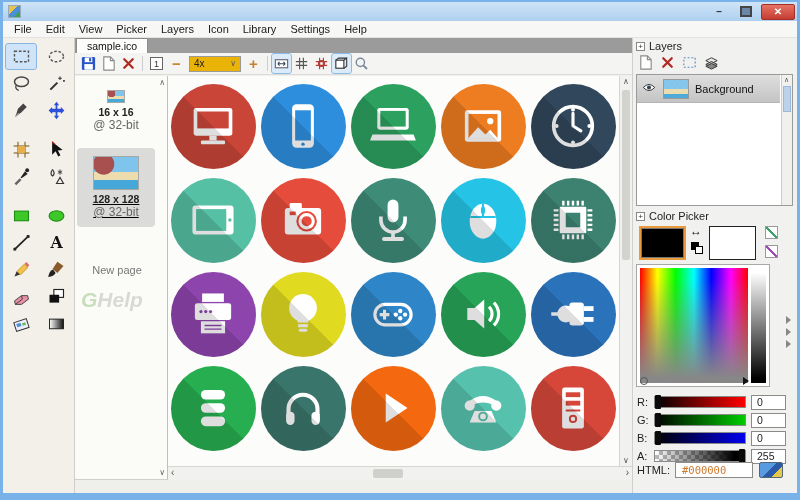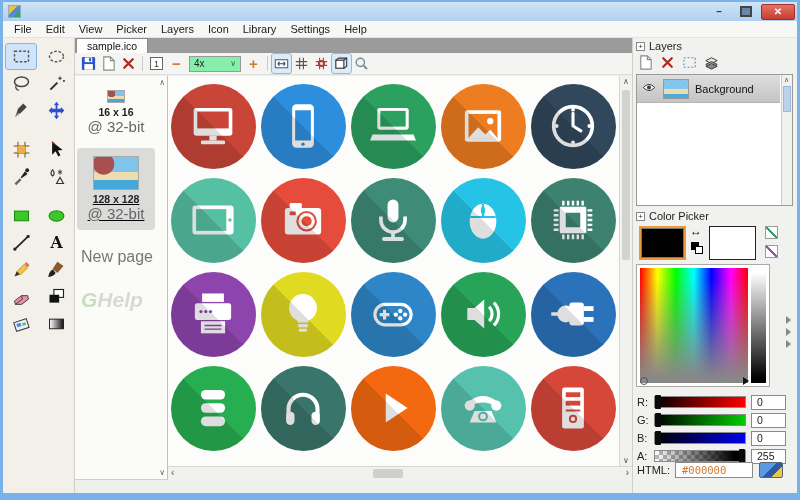--- a/index.html
+++ b/index.html
@@ -29,37 +29,37 @@
 .centercol{position:absolute;left:72px;top:36px;right:165px;bottom:0}
 .tabstrip{height:15px;background:#9b9b9b;display:flex;align-items:stretch;padding-left:1px}
 .tab{background:#fdfdfc;font-size:10.5px;color:#111;display:flex;align-items:center;padding:0 10px;border:1px solid #8b8b8b;border-bottom:none}
 .toolbar{height:22px;background:#f4f4f2;border-bottom:1px solid #dcdcd8;display:flex;align-items:center;gap:1px;padding-left:4px}
 .tb-btn{height:19px;min-width:19px;display:flex;align-items:center;justify-content:center;border-radius:2px}
 .tb-btn svg{width:17px;height:17px}
 .tb-active{background:#dcebfa;outline:1px solid #8fb9e6}
 .tb-sep{width:1px;height:15px;background:#ccc;margin:0 3px}
 .pgbox{width:13px;height:13px;border:1px solid #666;background:#fff;font-size:9px;display:flex;align-items:center;justify-content:center;color:#333}
 .glyph-o{color:#c87f2a;font-weight:bold;font-size:15px;line-height:15px}
-.zoomsel{width:52px;height:16px;border:1px solid #999;background:#86efac;font-size:10px;color:#222;display:flex;align-items:center;justify-content:space-between;padding:0 4px;margin:0 2px}
+.zoomsel{width:52px;height:16px;border:1px solid #999;background:#eab308;font-size:10px;color:#222;display:flex;align-items:center;justify-content:space-between;padding:0 4px;margin:0 2px}
 .zoomsel .chev{font-size:8px;color:#555}
 
 .content{position:absolute;top:38px;left:0;right:0;bottom:0}
 .pages{position:absolute;left:0;top:0;width:93px;height:404px;background:#fbfbf8;border-right:1px solid #bfbfbc;border-bottom:1px solid #cfcfcc}
 .pscroll-up{position:absolute;right:2px;top:2px;font-size:8px;color:#666}
 .pscroll-dn{position:absolute;right:2px;bottom:2px;font-size:8px;color:#666}
 .ar-up::before{content:"∧"}
 .ar-dn::before{content:"∨"}
 .ar-lf::before{content:"‹"}
 .ar-rt::before{content:"›"}
 .p-item{position:absolute;left:2px;width:78px;text-align:center}
 .p-item.sel{background:#dbdbd9;border-radius:4px}
 .pthumb{margin:0 auto;border:1px solid #a8a8a4;background:radial-gradient(circle at 22% 22%,#a85050 0 24%,rgba(0,0,0,0) 26%),linear-gradient(180deg,#7fc4ec 0 48%,#ecdcae 48% 72%,#46a8d8 72%)}
 .psize{font-size:10.5px;font-weight:bold;color:#222;margin-top:3px}
-.pdepth{font-size:15px;color:#666}
-.newpage{position:absolute;left:0;width:84px;top:172px;text-align:center;font-size:16px;color:#777}
+.pdepth{font-size:12px;color:#666}
+.newpage{position:absolute;left:0;width:84px;top:188px;text-align:center;font-size:11px;color:#777}
 .watermark{position:absolute;left:6px;top:212px;font-size:21px;font-style:italic;font-weight:bold;color:#9a9a9a;opacity:.35;pointer-events:none;white-space:nowrap}
 .watermark b{color:#6aa84f}
 
 .canvaswrap{position:absolute;left:93px;top:0;right:0;height:404px;background:#fff}
 .icon-grid{position:absolute;left:0;top:0;right:13px;bottom:14px;background:#fcfcfb;display:grid;grid-template-columns:repeat(5,90px);grid-auto-rows:94px;padding-top:3px;overflow:hidden}
 .cicon{position:relative;width:85px;height:85px;border-radius:50%;margin:auto;overflow:hidden}
 .cicon::after{content:"";position:absolute;inset:0;background:linear-gradient(225deg,rgba(0,0,0,0) 50%,rgba(0,0,0,.13) 50.5%)}
 .cicon svg{position:absolute;inset:0;margin:auto;width:58px;height:58px}
 .vscroll{position:absolute;right:0;top:0;width:13px;bottom:14px;background:#f1f1ef;border-left:1px solid #d5d5d2}
 .vthumb{position:absolute;left:2px;right:2px;top:14px;height:170px;background:#d2d2cf;border-radius:2px}

